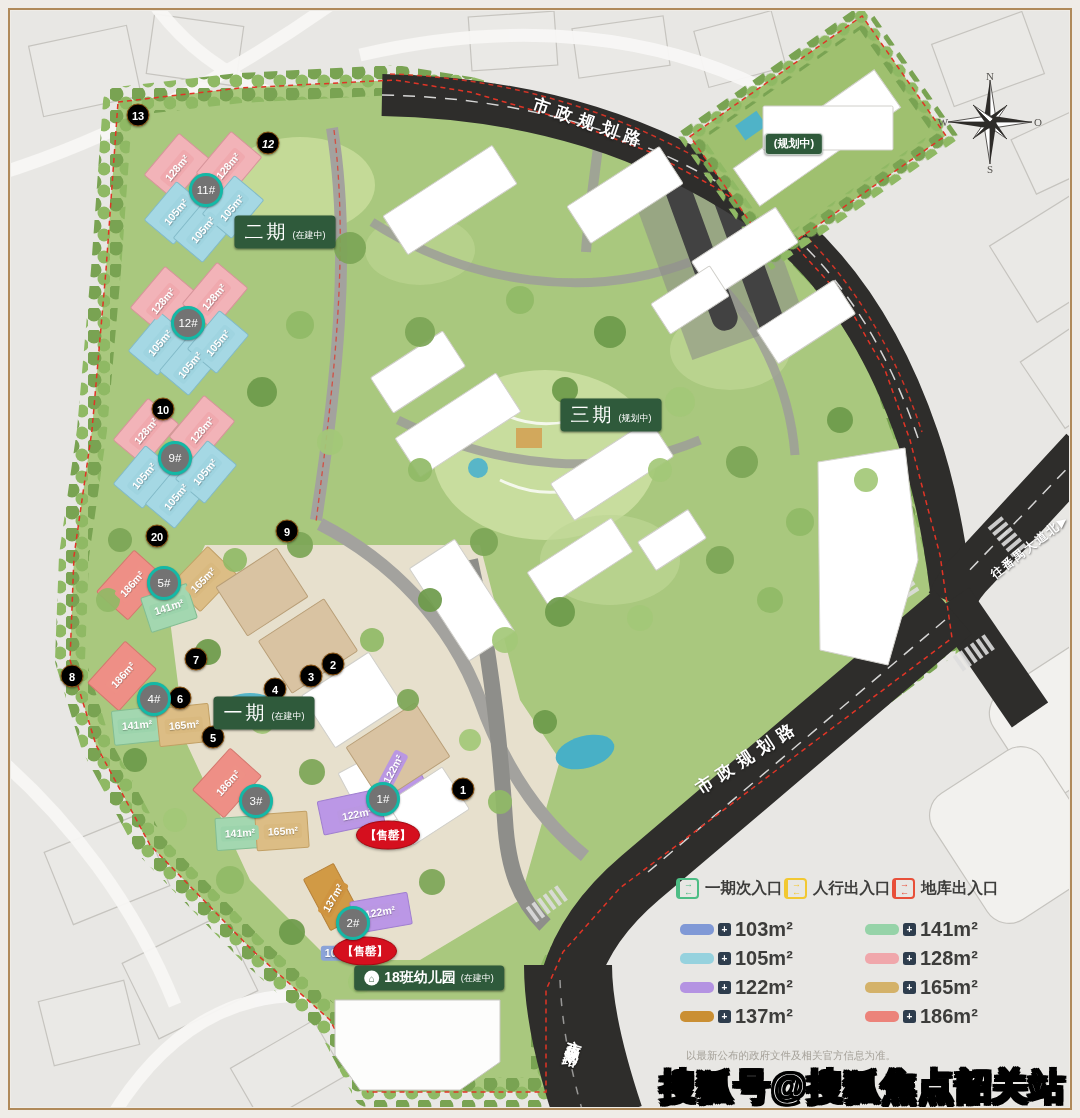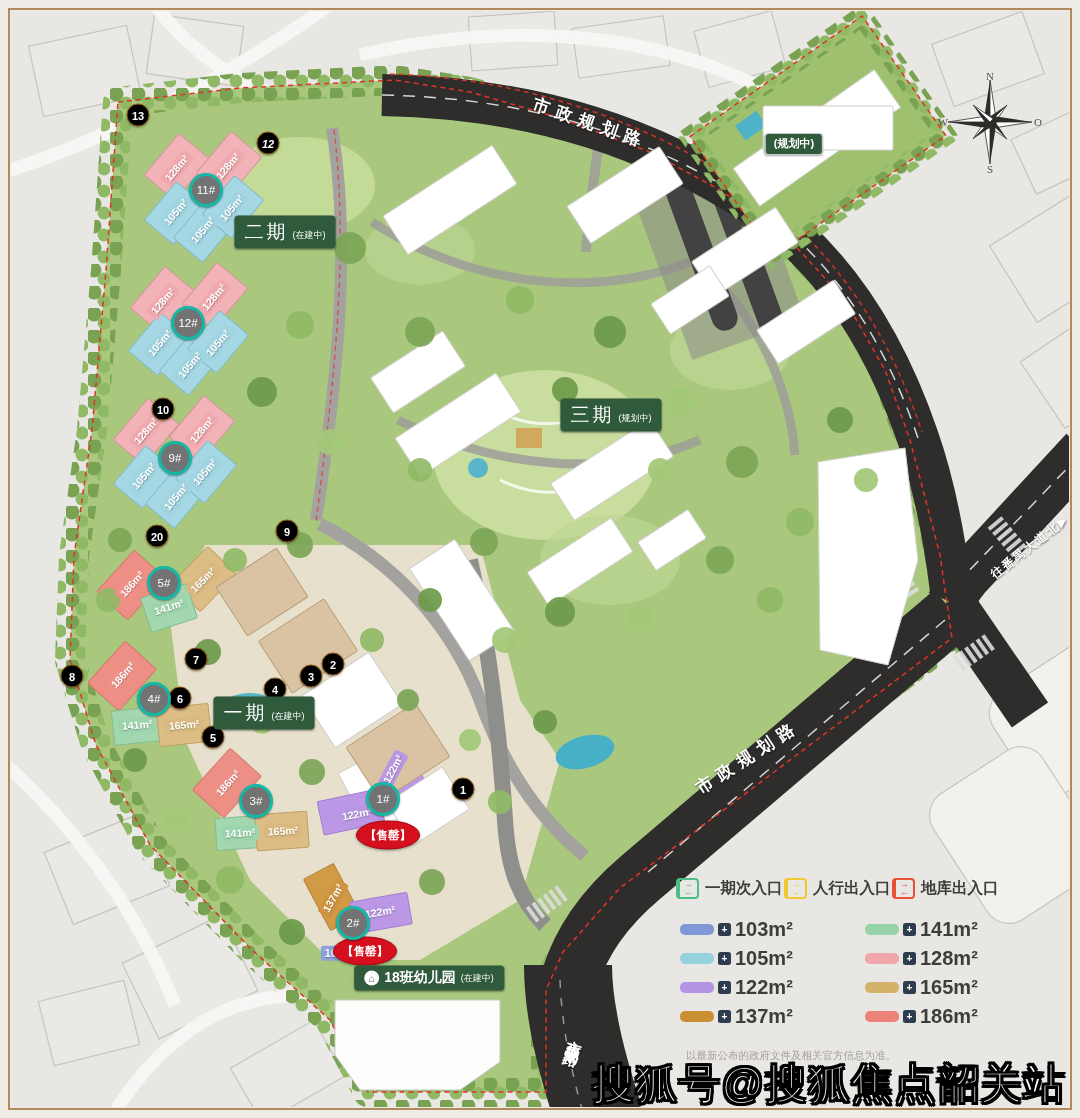--- a/index.html
+++ b/index.html
@@ -51,21 +51,21 @@
   .ent-icon{width:17px;height:17px;border:2px solid var(--c);border-left-width:4px;border-radius:4px;
        display:flex;flex-direction:column;align-items:center;justify-content:center;color:var(--c)}
   .ent-icon i{display:block;font-style:normal;font-size:9px;line-height:.85;font-weight:bold}
   .area-item{position:absolute;display:flex;align-items:center;gap:4px}
   .swatch{width:34px;height:11px;border-radius:5px}
   .ficon{width:13px;height:13px;background:#2e3d4d;border-radius:2.5px;color:#fff;font-size:10px;
        line-height:13px;text-align:center;font-weight:bold}
   .area-label{font-size:20px;font-weight:bold;color:#3d3d3b}
   #disclaimer{position:absolute;left:686px;top:1048px;width:384px;font-size:10.5px;color:#a6a29a;
        line-height:1.5;z-index:12}
-  #watermark{position:absolute;right:14px;bottom:6px;font-size:42px;font-weight:400;color:#fff;
+  #watermark{position:absolute;right:14px;bottom:6px;font-size:36px;font-weight:700;color:#fff;
        letter-spacing:1px;z-index:55;-webkit-text-stroke:2px #000;
        text-shadow:2px 2px 0 #000,-2px 2px 0 #000,2px -2px 0 #000,-2px -2px 0 #000,0 2px 0 #000,0 -2px 0 #000}
 </style>
 </head>
 <body>
 
 <div id="map">
   <svg id="mapsvg" width="1080" height="1118" viewBox="0 0 1080 1118">
     <defs>
       <pattern id="tp" width="22" height="22" patternUnits="userSpaceOnUse">

